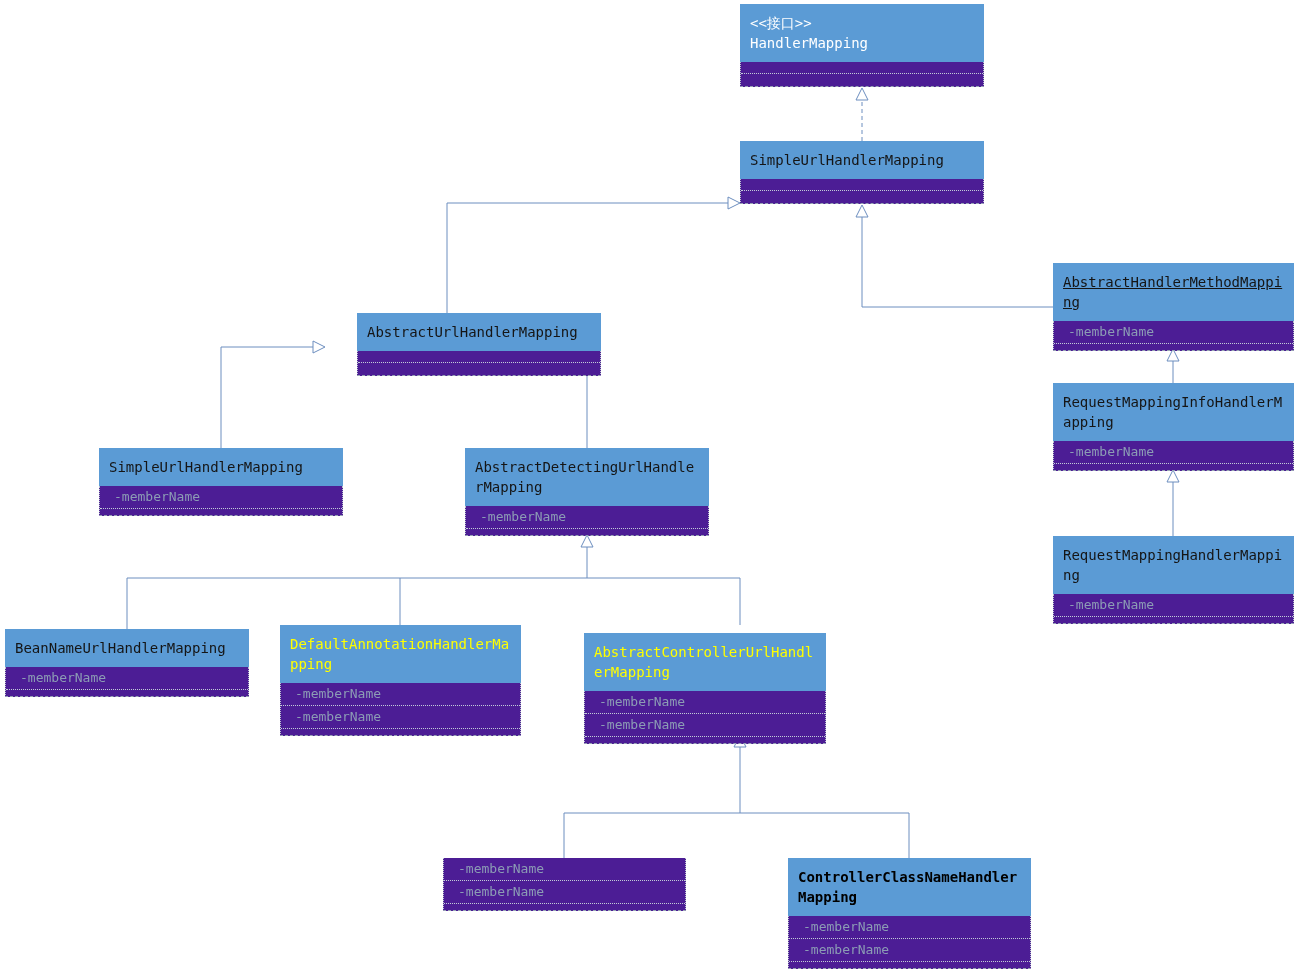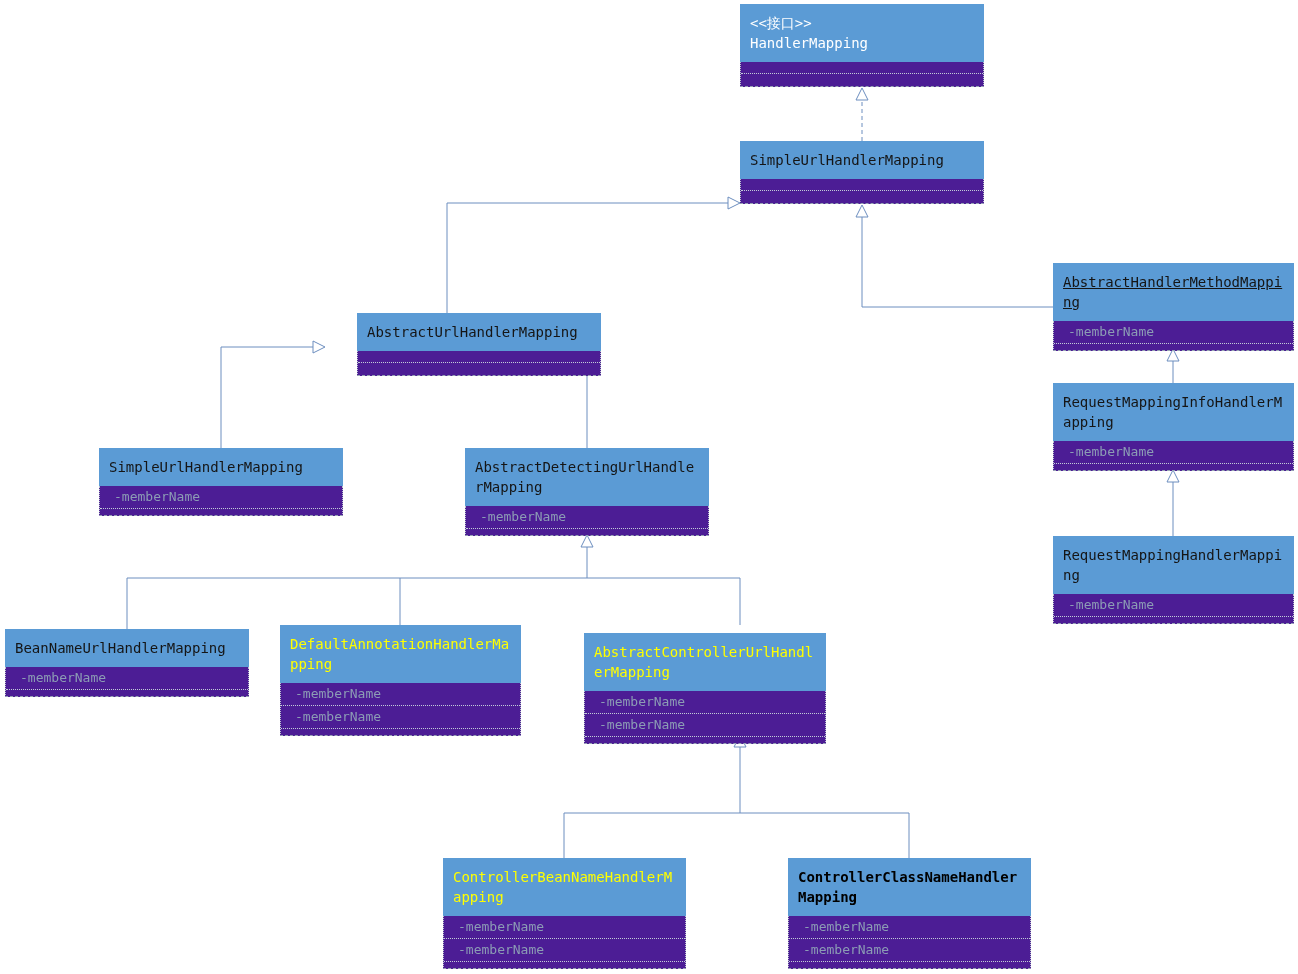--- a/index.html
+++ b/index.html
@@ -181,23 +181,20 @@
       <div class="title" style="color: rgb(255, 255, 0);">AbstractControllerUrlHandlerMapping</div>
     </div>
     <div class="body">
       <div class="member">-memberName</div>
       <div class="member">-memberName</div>
       <div class="strip"></div>
     </div>
   </div>
 
   <div class="uml-box" style="left:443px;top:858px;width:243px;">
-    <div class="hdr">
-      <div class="title" style="color: rgb(255, 255, 0);">ControllerBeanNameHandlerMapping</div>
-    </div>
     <div class="body">
       <div class="member">-memberName</div>
       <div class="member">-memberName</div>
       <div class="strip"></div>
     </div>
   </div>
 
   <div class="uml-box" style="left:788px;top:858px;width:243px;">
     <div class="hdr">
       <div class="title" style="color: #000000; font-weight: bold;">ControllerClassNameHandlerMapping</div>

